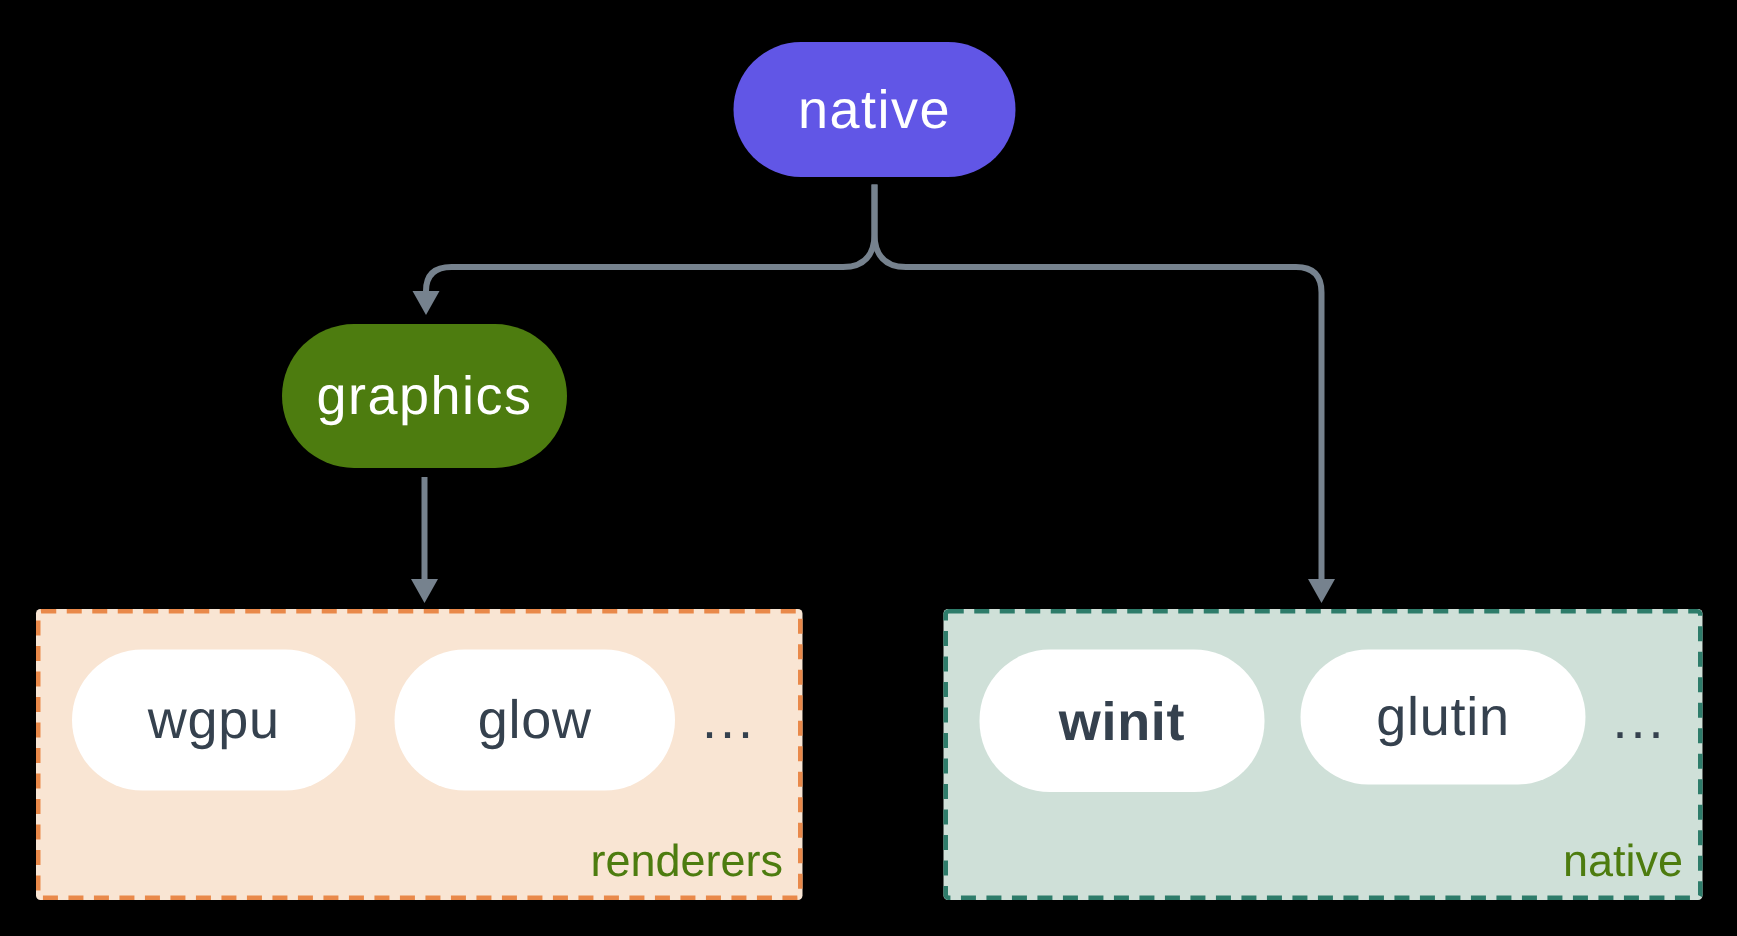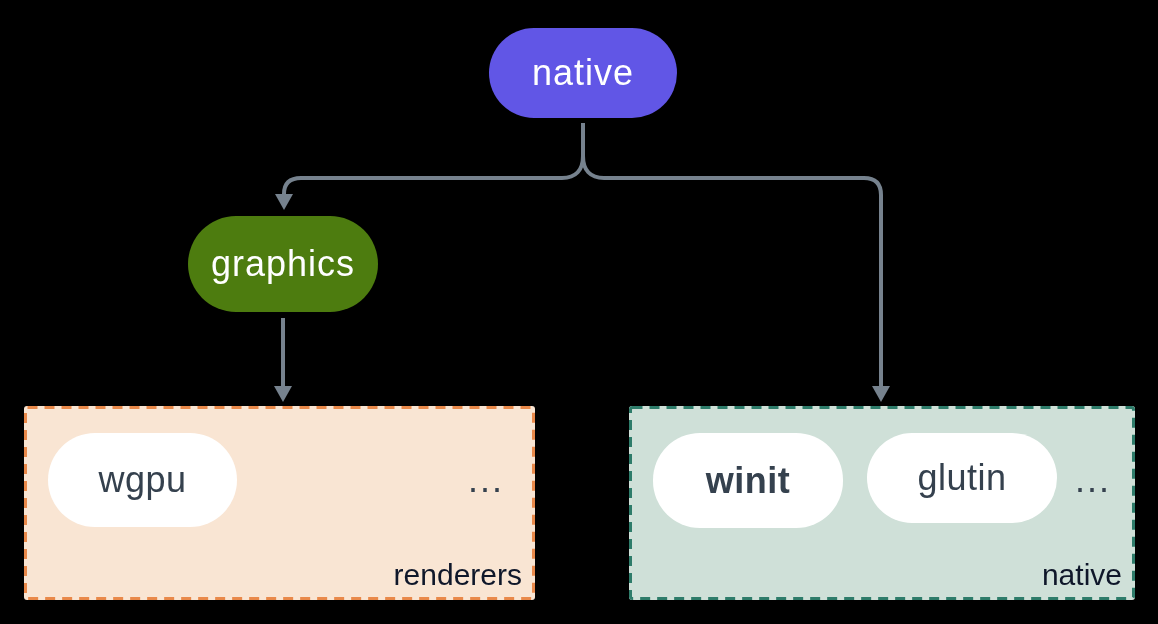--- a/index.html
+++ b/index.html
@@ -65,21 +65,21 @@
     color: #35414E;
     font-size: 36px;
     letter-spacing: 2px;
   }
   .ellipsis.e-renderers { left: 432px; }
   .ellipsis.e-shells    { left: 434px; }
   .group-label {
     position: absolute;
     right: 13px;
     bottom: 8px;
-    color: #0f172a;
+    color: #4d7c0f;
     font-size: 30px;
   }
   svg.connector-layer {
     position: absolute;
     left: 0; top: 0;
     pointer-events: none;
   }
 </style>
 </head>
 <body>
@@ -90,20 +90,23 @@
     <span>native</span>
   </div>
 
   <div class="node graphics">
     <span>graphics</span>
   </div>
 
   <div class="group renderers">
     <div class="pill p-wgpu">
       <span>wgpu</span>
+    </div>
+    <div class="pill p-glow">
+      <span>glow</span>
     </div>
     <div class="ellipsis e-renderers">...</div>
     <div class="group-label">renderers</div>
   </div>
 
   <div class="group shells">
     <div class="pill p-winit">
       <span>winit</span>
     </div>
     <div class="pill p-glutin">

